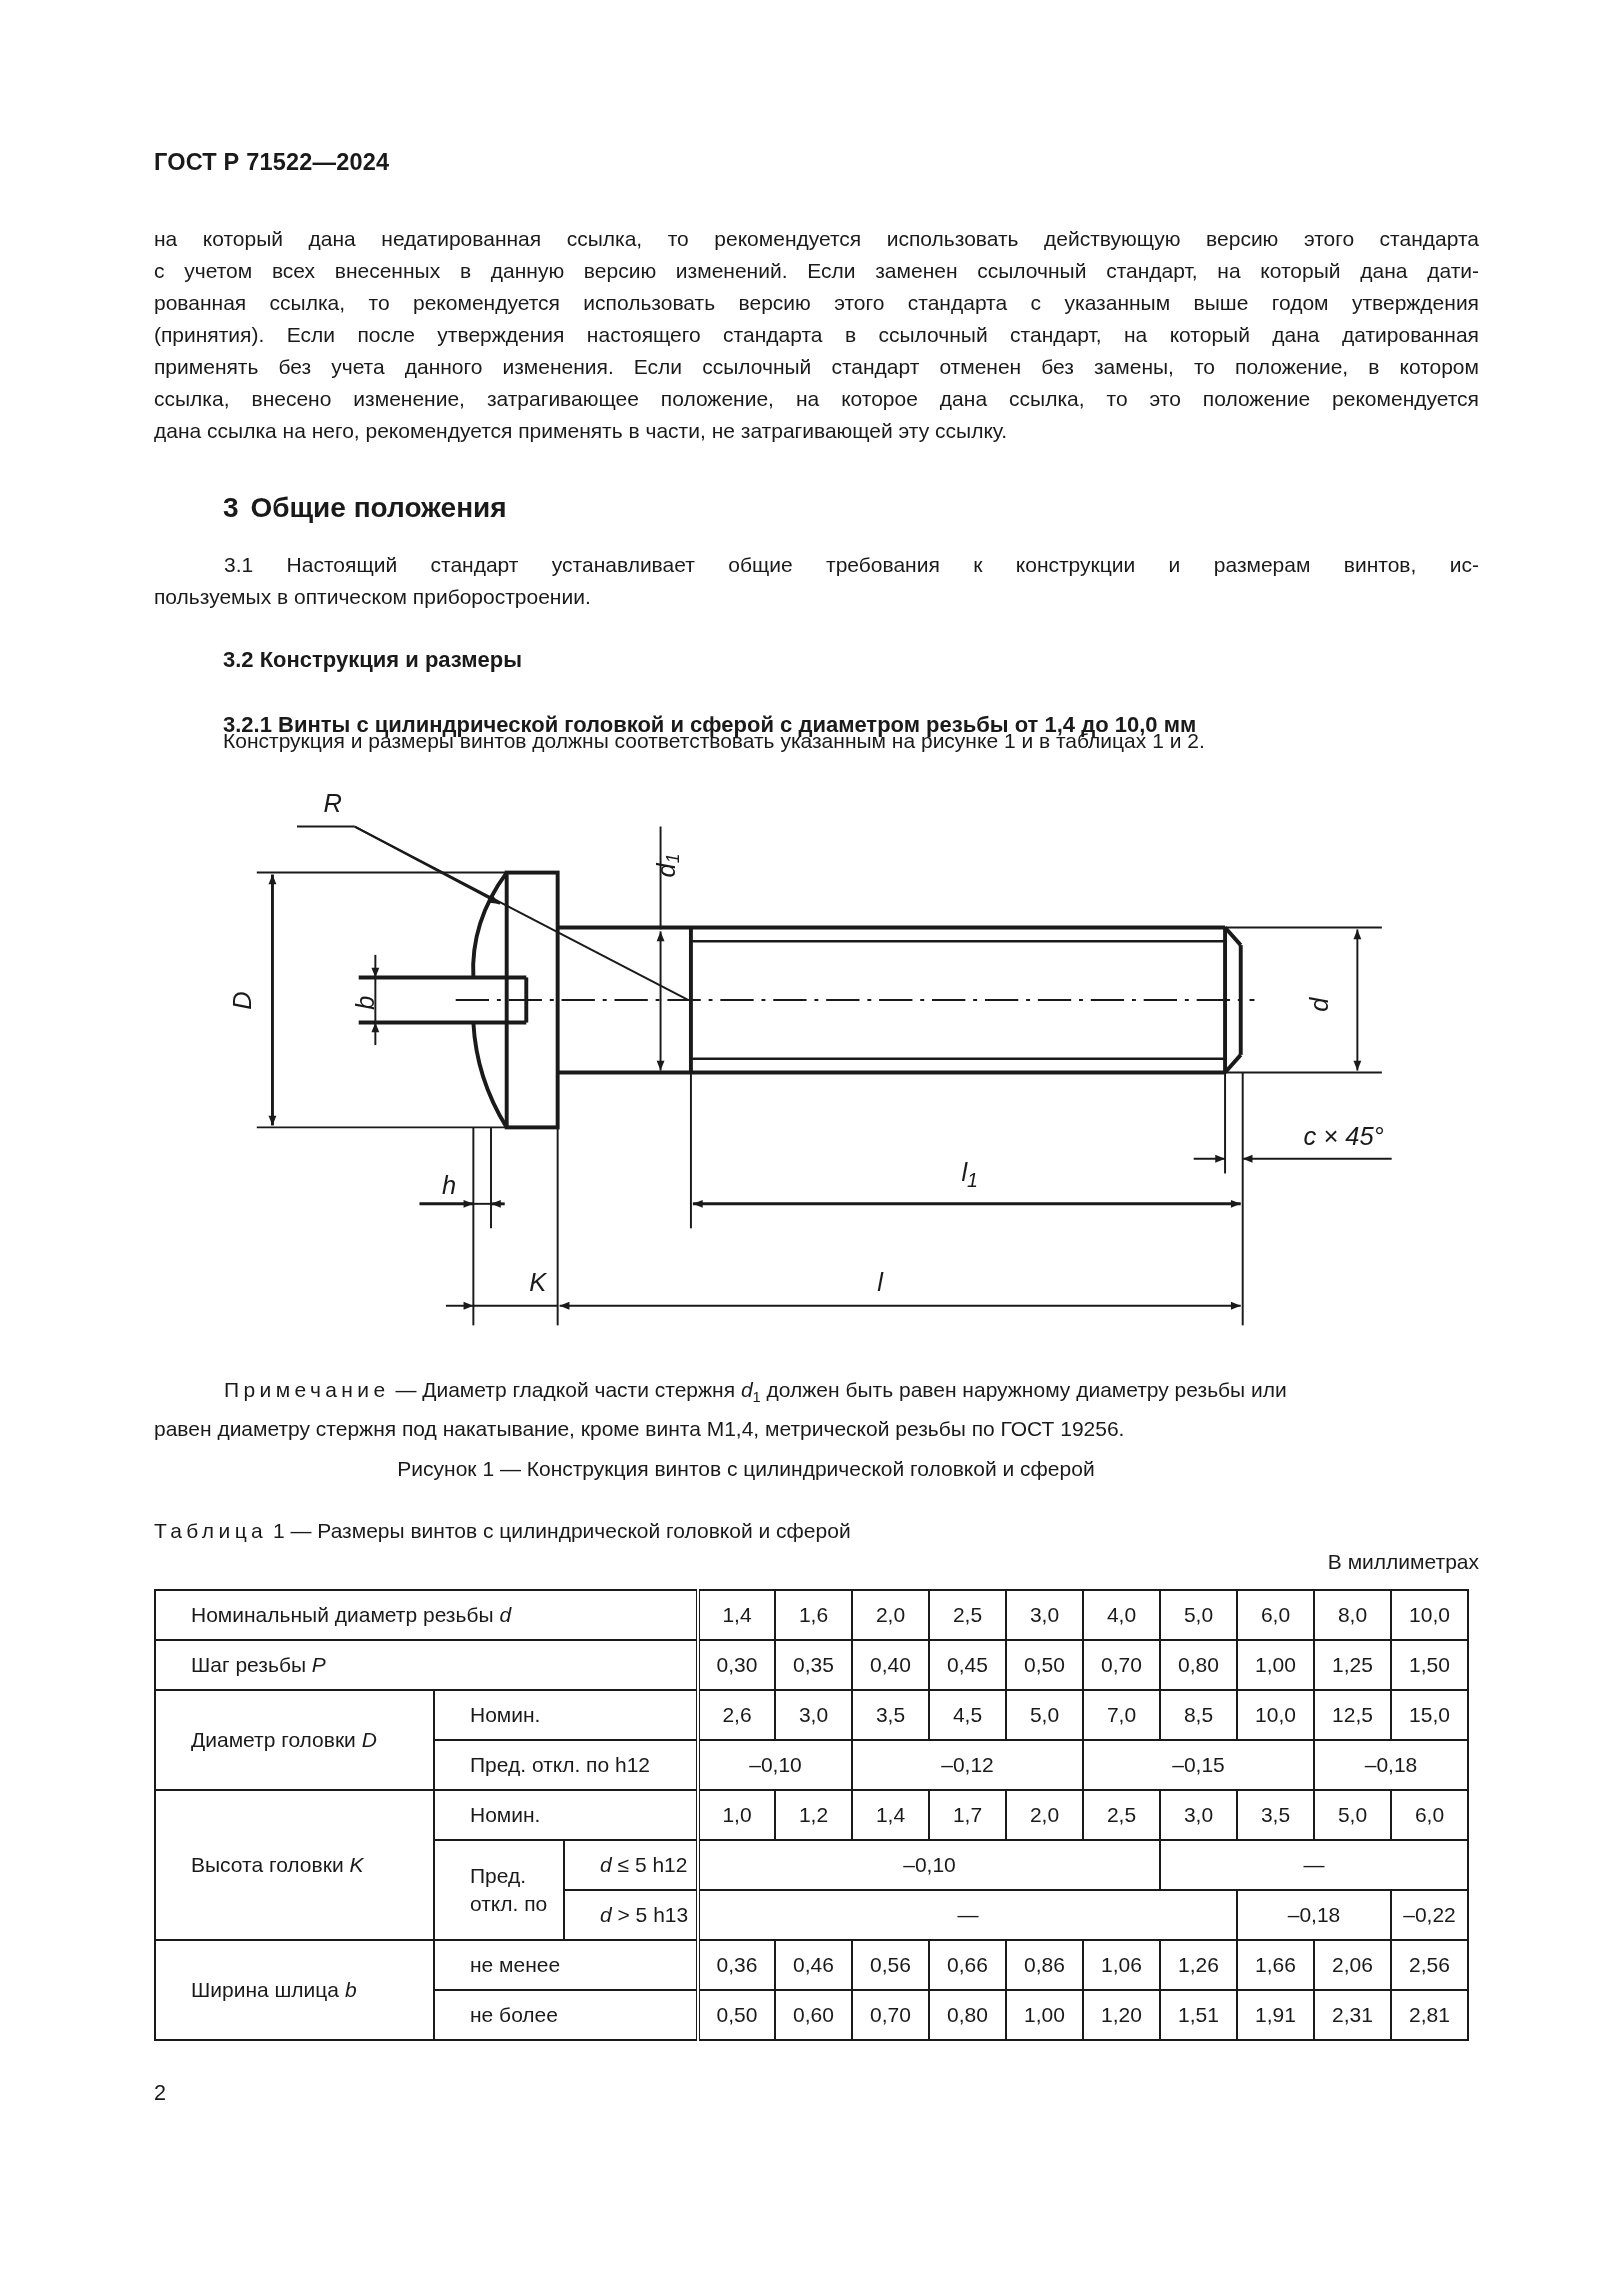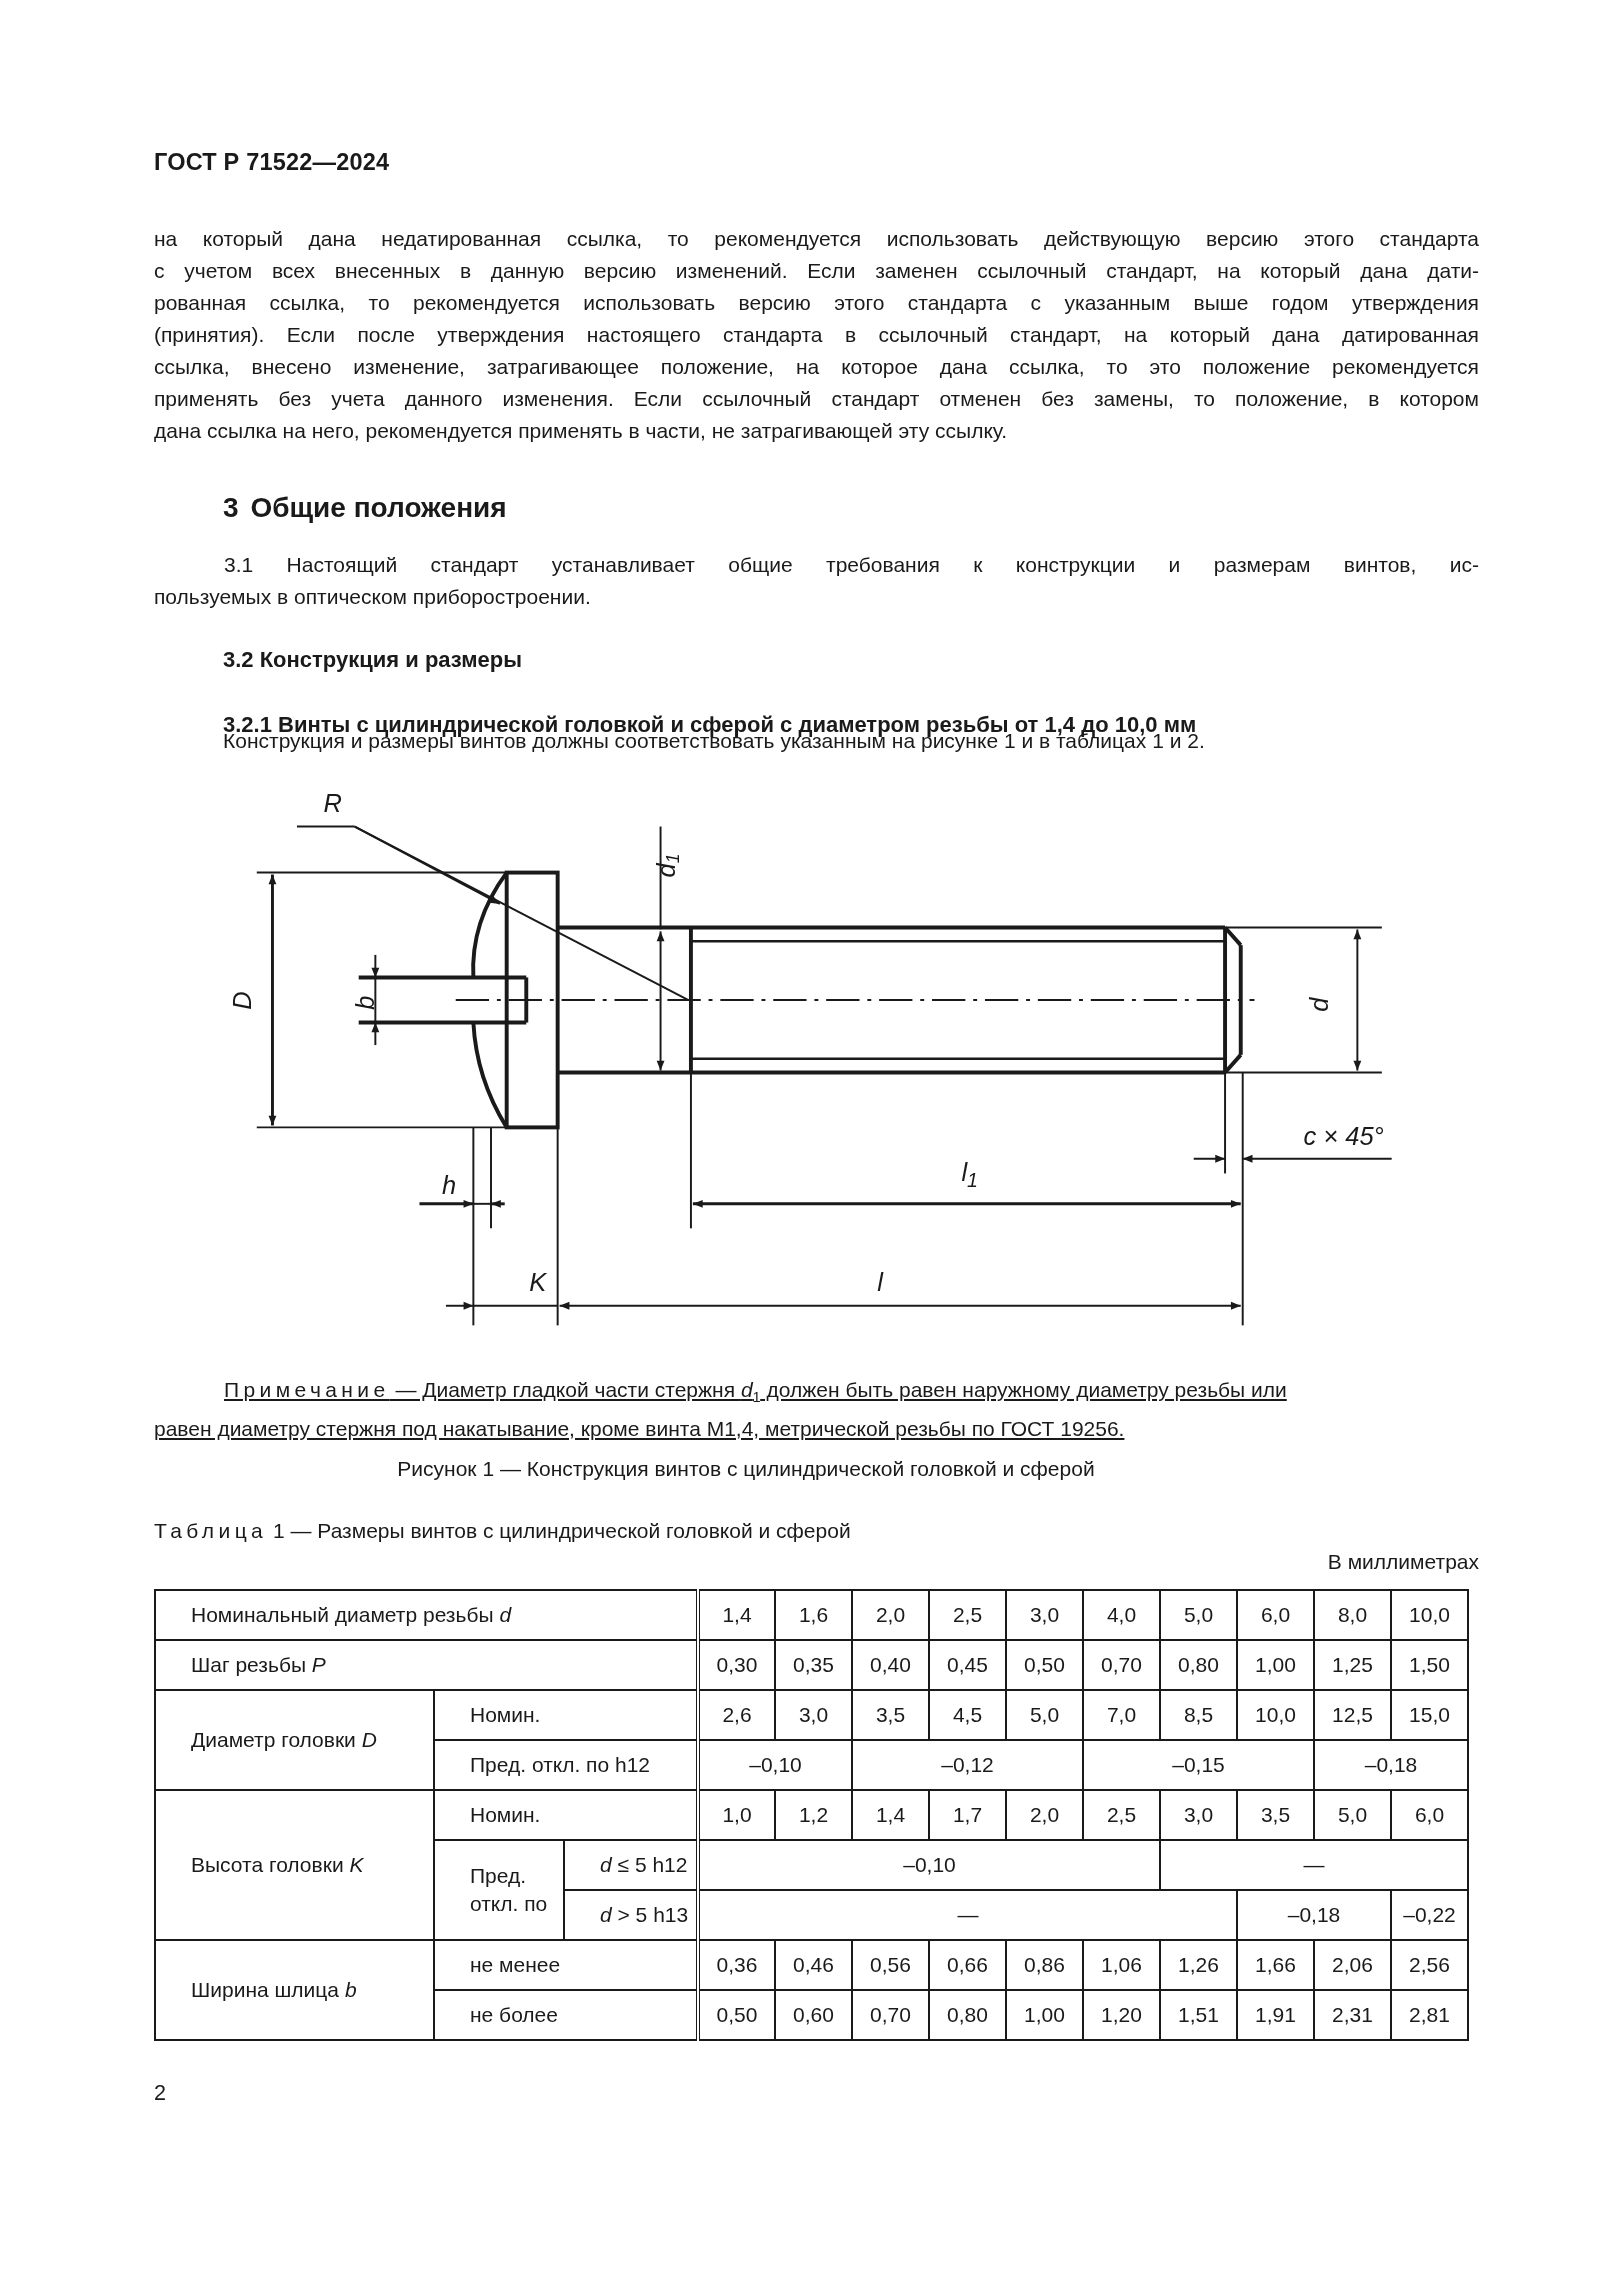--- a/index.html
+++ b/index.html
@@ -12,21 +12,21 @@
   .para-line.last { text-align-last:left; }
   .h2 { left:223px; top:492px; font-size:28px; font-weight:bold; }
   .h2 .num { margin-right:11.8px; }
   .p31 { left:154px; top:549px; width:1325px; font-size:21px; line-height:32px; }
   .p31 .l1 { display:block; padding-left:70px; text-align-last:justify; white-space:nowrap; }
   .p31 .l2 { display:block; }
   .h3 { left:223px; top:647px; font-size:22px; font-weight:bold; }
   .h4 { left:223px; top:696px; font-size:22px; font-weight:bold;margin-top:16px; }
   .p321 { left:223px; top:729px; font-size:21px; }
   .figure { left:0; top:0; width:1621px; height:2293px; pointer-events:none; }
-  .note { left:154px; top:1374px; width:1325px; font-size:21px; line-height:32px;text-decoration:underline; }
+  .note { left:154px; top:1374px; width:1325px; font-size:21px; line-height:32px; }
   .note .l1 { display:block; padding-left:70px; white-space:nowrap; }
   .spaced { letter-spacing:4.4px; }
   .caption { left:0; width:1492px; top:1457px; text-align:center; font-size:21px; }
   .tcap { left:154px; top:1519px; font-size:21px; }
   .units { right:142px; top:1550px; font-size:21px; }
   table.dims { position:absolute; left:154px; top:1589px; border-collapse:collapse;
                font-size:21px; }
   table.dims td { border:2px solid #1a1a1a; height:48px; padding:0; text-align:center; }
   table.dims td.lbl { text-align:left; padding-left:35px; }
   table.dims td.sep { border-right:4.9px double #1a1a1a; }
@@ -39,22 +39,22 @@
 </head>
 <body>
 
 <div class="abs header">ГОСТ Р 71522—2024</div>
 
 <div class="abs para" style="top:223px;">
   <span class="para-line">на который дана недатированная ссылка, то рекомендуется использовать действующую версию этого стандарта</span>
   <span class="para-line">с учетом всех внесенных в данную версию изменений. Если заменен ссылочный стандарт, на который дана дати-</span>
   <span class="para-line">рованная ссылка, то рекомендуется использовать версию этого стандарта с указанным выше годом утверждения</span>
   <span class="para-line">(принятия). Если после утверждения настоящего стандарта в ссылочный стандарт, на который дана датированная</span>
+  <span class="para-line">применять без учета данного изменения. Если ссылочный стандарт отменен без замены, то положение, в котором</span>
   <span class="para-line">ссылка, внесено изменение, затрагивающее положение, на которое дана ссылка, то это положение рекомендуется</span>
-  <span class="para-line">применять без учета данного изменения. Если ссылочный стандарт отменен без замены, то положение, в котором</span>
   <span class="para-line last">дана ссылка на него, рекомендуется применять в части, не затрагивающей эту ссылку.</span>
 </div>
 
 <div class="abs h2">
   <span class="num">3</span><span>Общие положения</span>
 </div>
 
 <div class="abs p31">
   <span class="l1">3.1  Настоящий стандарт устанавливает общие требования к конструкции и размерам винтов, ис-</span>
   <span class="l2">пользуемых в оптическом приборостроении.</span>

